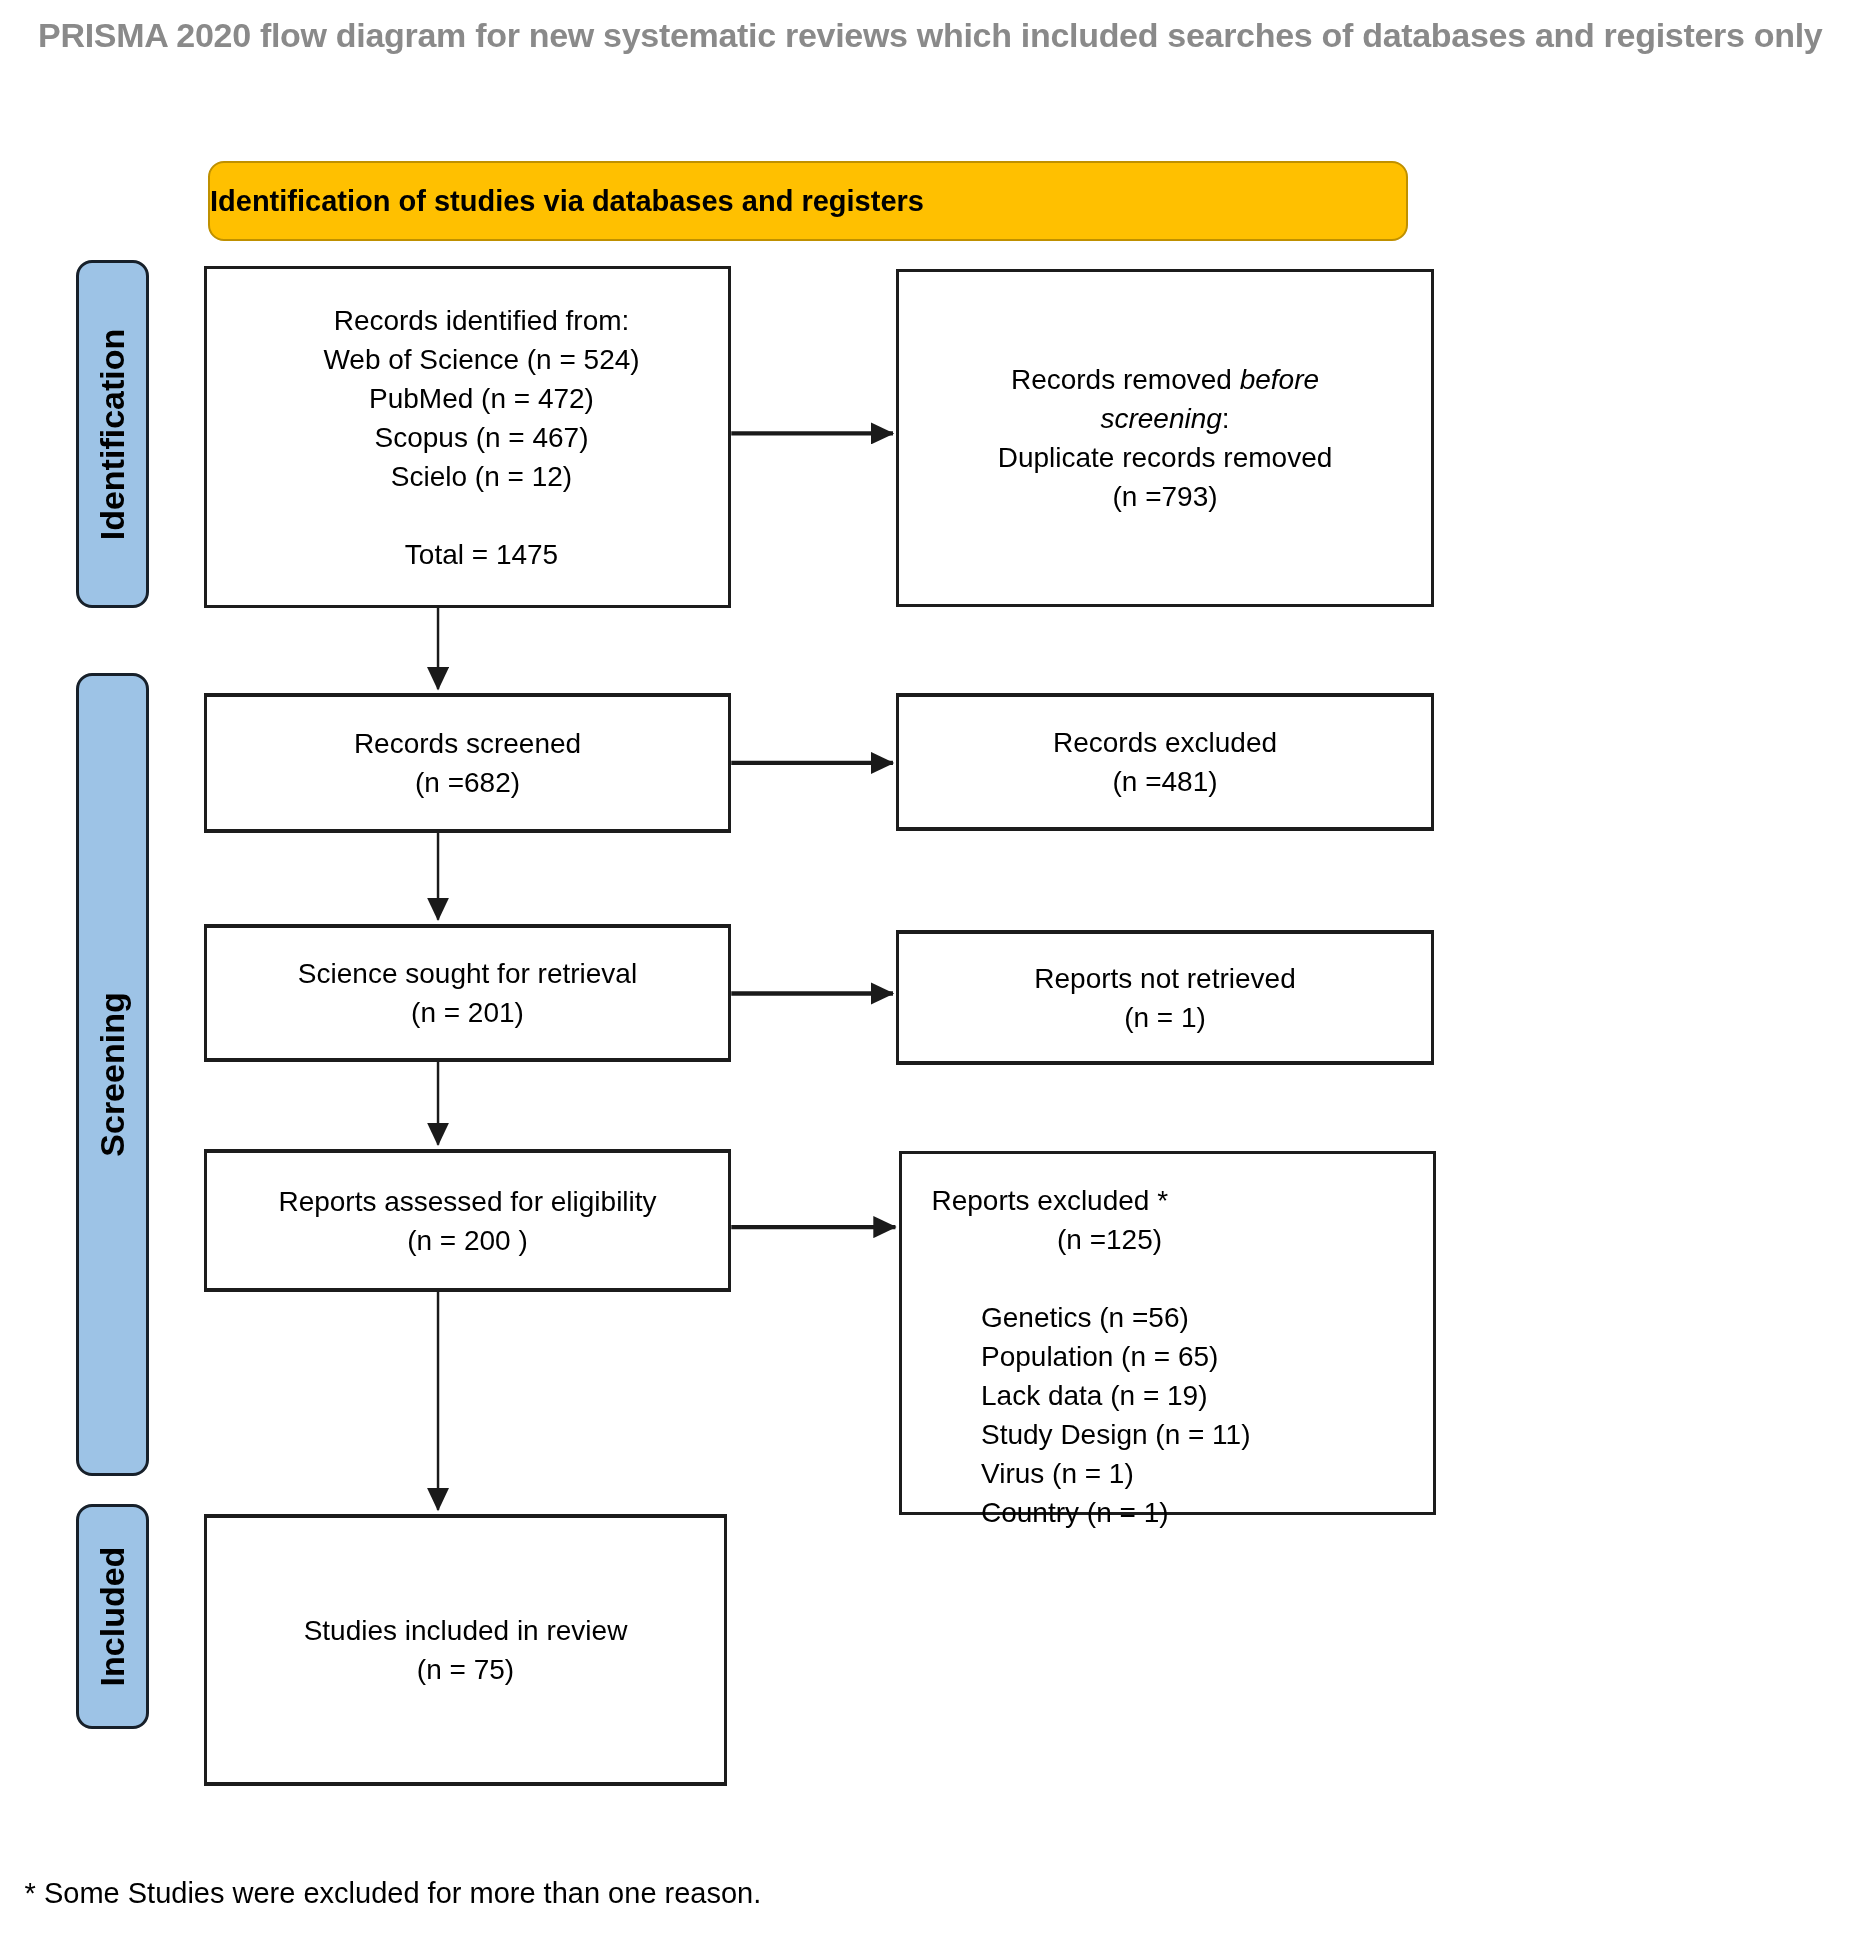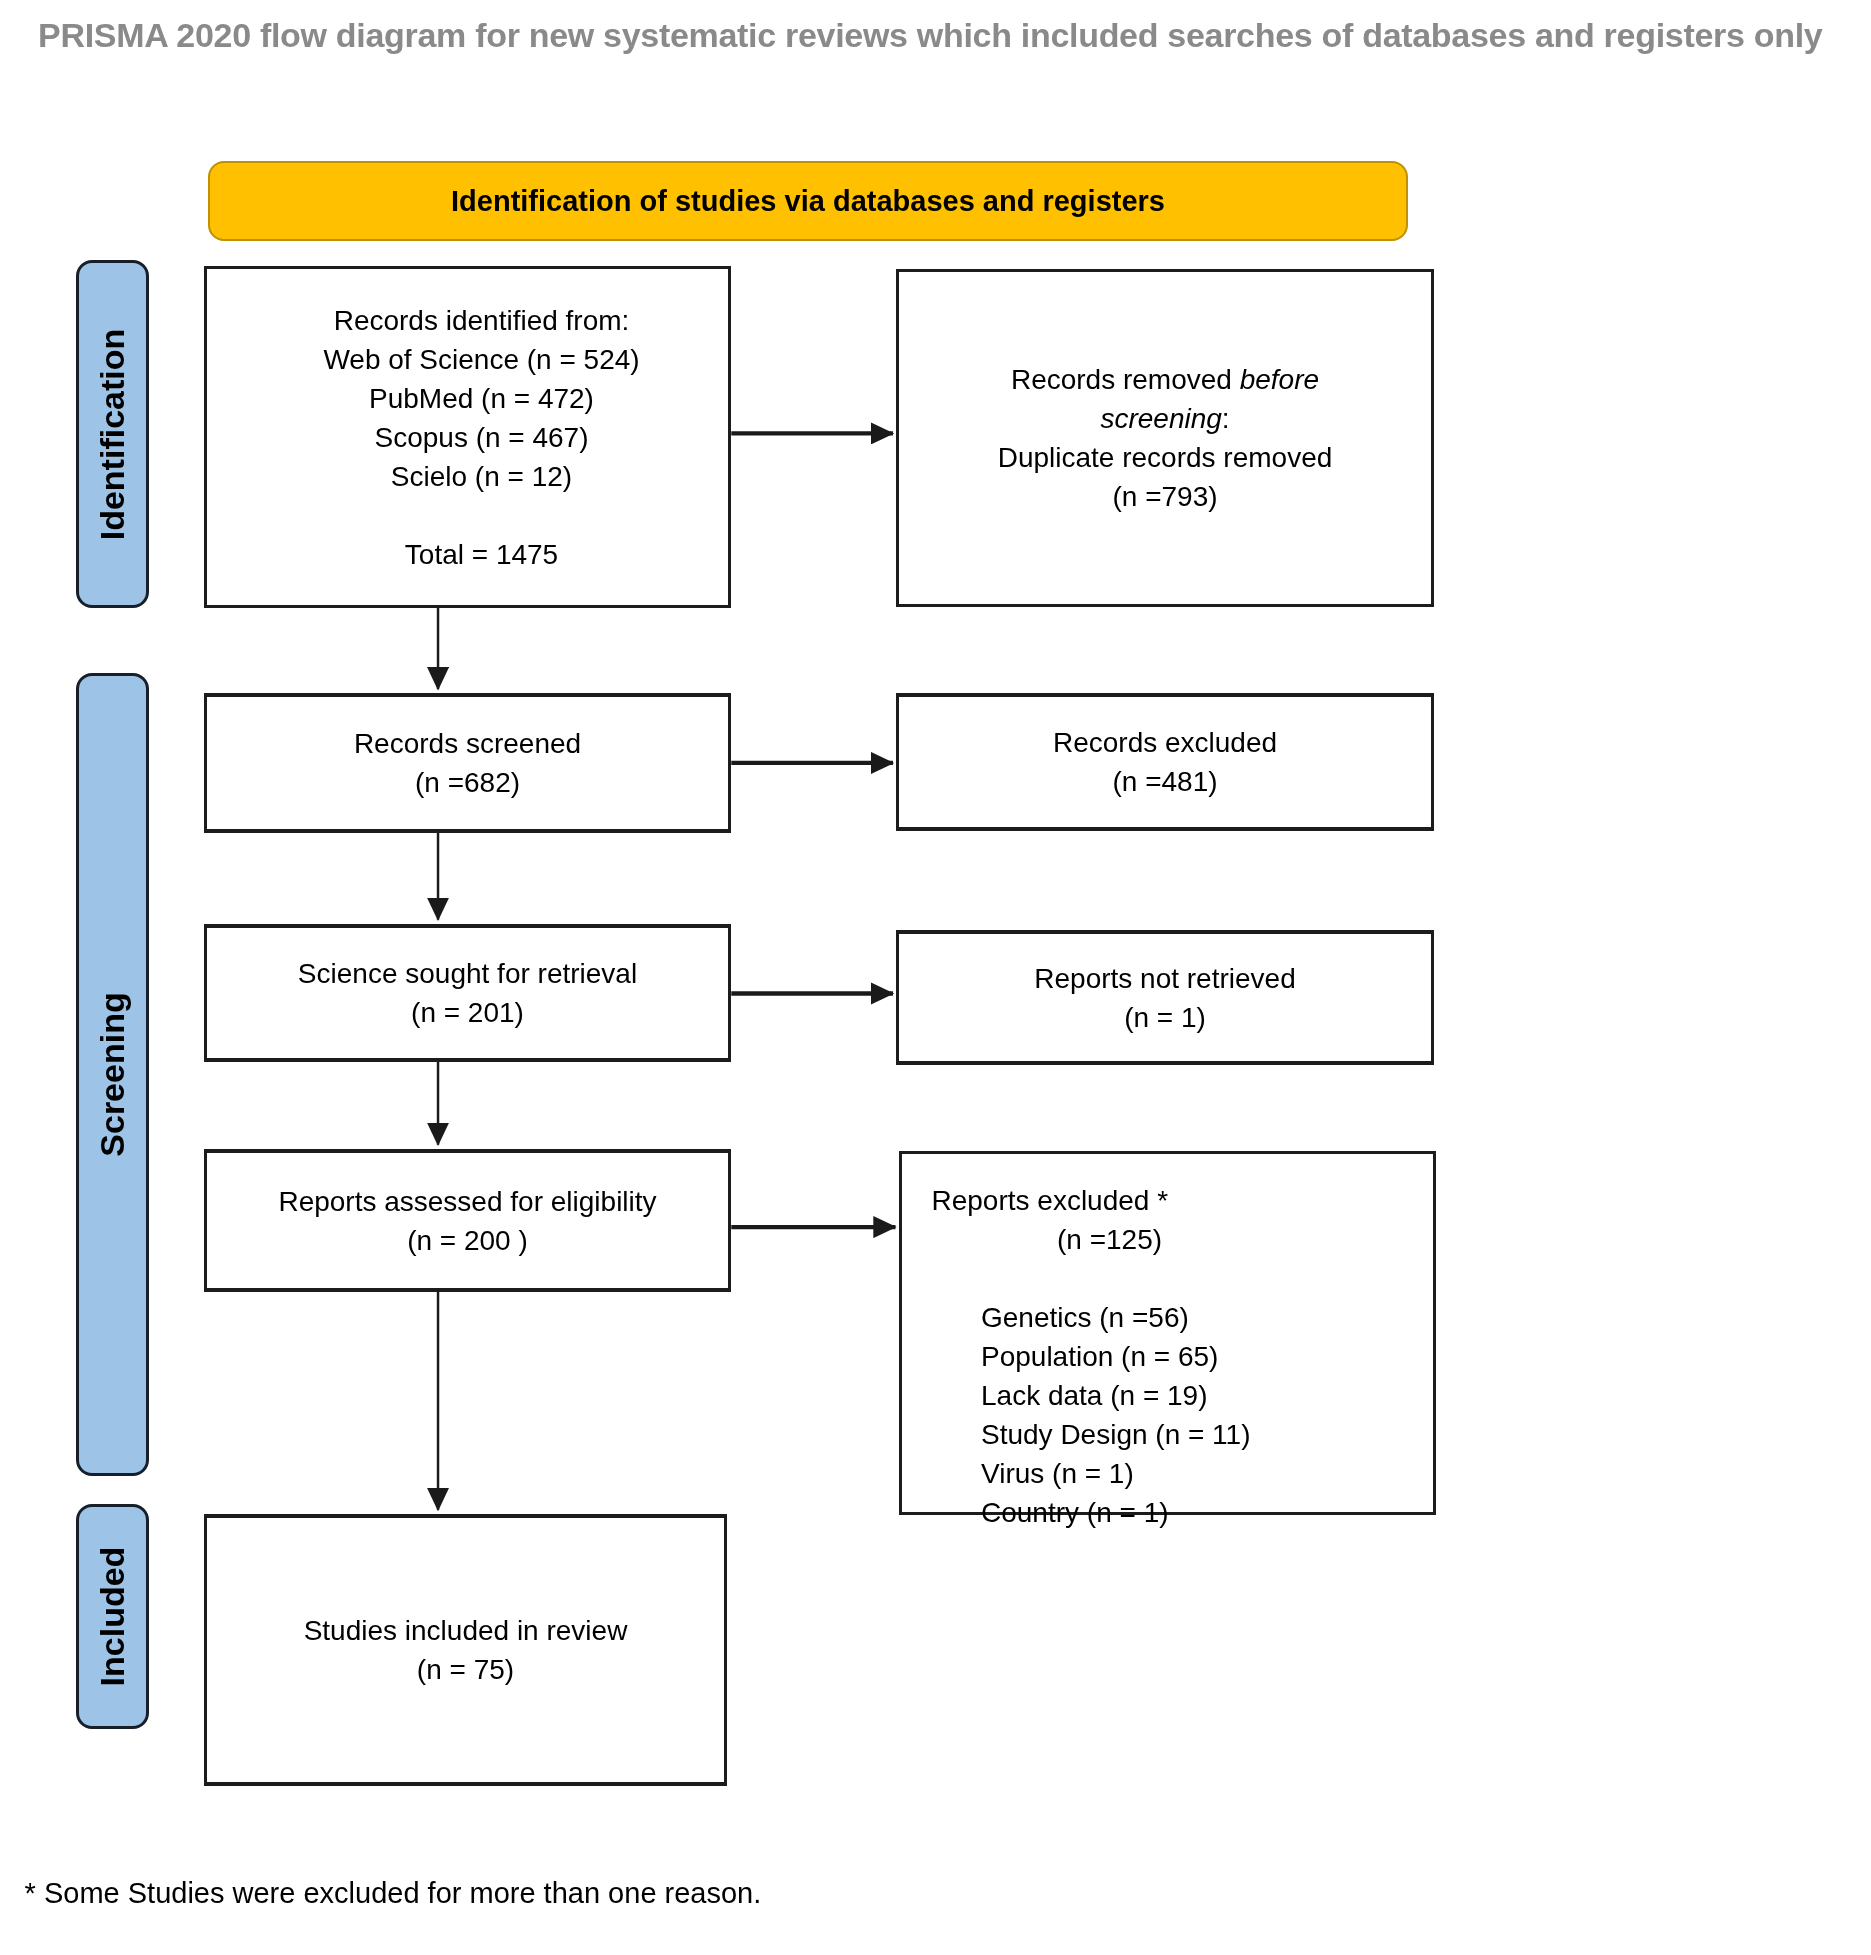--- a/index.html
+++ b/index.html
@@ -24,21 +24,21 @@
     letter-spacing: -0.3px;
     white-space: nowrap;
   }
   .banner {
     position: absolute;
     left: 208px; top: 161px;
     width: 1200px; height: 80px;
     background: var(--banner-bg, #FFC000);
     border: 2.5px solid var(--banner-border, #BF9000);
     border-radius: 16px;
-    display: flex; align-items: center; justify-content: center;
+    display: flex; align-items: center; 
     font-size: 29px; font-weight: bold;
   }
   .stage {
     position: absolute;
     left: 76px; width: 73px;
     background: var(--stage-bg, #9DC3E6);
     border: 3.1px solid var(--stage-border, #17202A);
     border-radius: 16px;
     display: flex; align-items: center; justify-content: center;
   }

